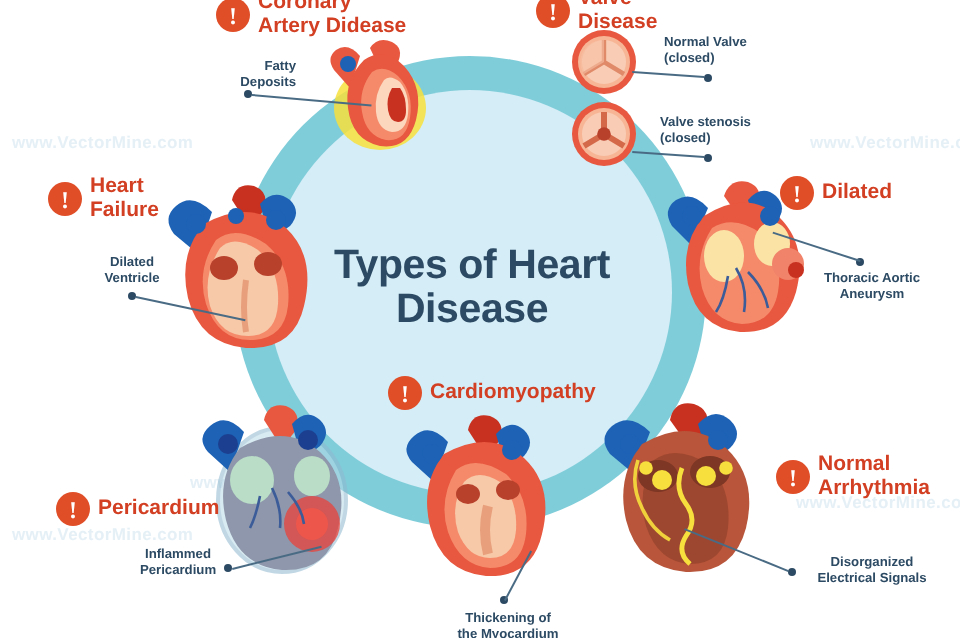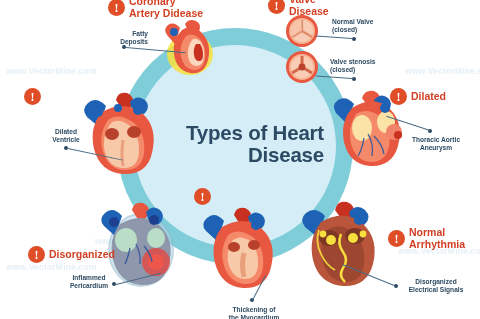--- a/index.html
+++ b/index.html
@@ -13,21 +13,21 @@
   .wm{position:absolute;color:#cfe3ef;opacity:.55;font-size:8.5px;font-weight:700;
       letter-spacing:.2px;white-space:nowrap;pointer-events:none;}
 
   
   .ring-outer{position:absolute;left:117px;top:28px;width:236px;height:236px;
       border-radius:50%;background:#7fcdd9;}
   .ring-inner{position:absolute;left:134px;top:45px;width:202px;height:202px;
       border-radius:50%;background:#d4edf7;}
 
   
-  .center-title{position:absolute;left:148px;top:122px;width:176px;text-align:right;
+  .center-title{position:absolute;left:148px;top:122px;width:176px;text-align:center;
       color:#2c4a63;font-weight:bold;font-size:20.5px;line-height:22px;
       font-family:"Liberation Sans",sans-serif;letter-spacing:-.2px;}
 
   
   .dz{position:absolute;display:flex;align-items:center;gap:4px;}
   .dz .badge{flex:0 0 auto;width:17px;height:17px;border-radius:50%;
       background:#e04e28;display:flex;align-items:center;justify-content:center;}
   .dz .badge .bang{color:#fff;font-weight:bold;font-size:12px;line-height:12px;
       font-family:"Liberation Serif",serif;}
   .dz .dz-label{color:#d23f22;font-weight:bold;font-size:10.5px;line-height:11.5px;
@@ -212,33 +212,36 @@
         <span class="bang">!</span>
       </span>
     <span class="dz-label">Normal
 Arrhythmia</span>
   </div>
 
   <div class="dz" style="left:194px;top:188px;">
     <span class="badge">
         <span class="bang">!</span>
       </span>
+    <span class="dz-label">Cardiomyopathy</span>
   </div>
 
   <div class="dz" style="left:28px;top:246px;">
     <span class="badge">
         <span class="bang">!</span>
       </span>
-    <span class="dz-label">Disorganized</span>
+    <span class="dz-label">Pericardium</span>
   </div>
 
   <div class="dz" style="left:24px;top:88px;">
     <span class="badge">
         <span class="bang">!</span>
       </span>
+    <span class="dz-label">Heart
+Failure</span>
   </div>
 
   <div class="ann r" style="left:106px;top:30px;width:42px;">Fatty
 Deposits</div>
   <div class="dot" style="left:122px;top:45px;"></div>
   <div class="lead" style="left:126px;top:47px;width:60px;transform:rotate(5deg);"></div>
 
   <div class="ann" style="left:332px;top:18px;width:60px;">Normal Valve
 (closed)</div>
   <div class="dot" style="left:352px;top:37px;"></div>

